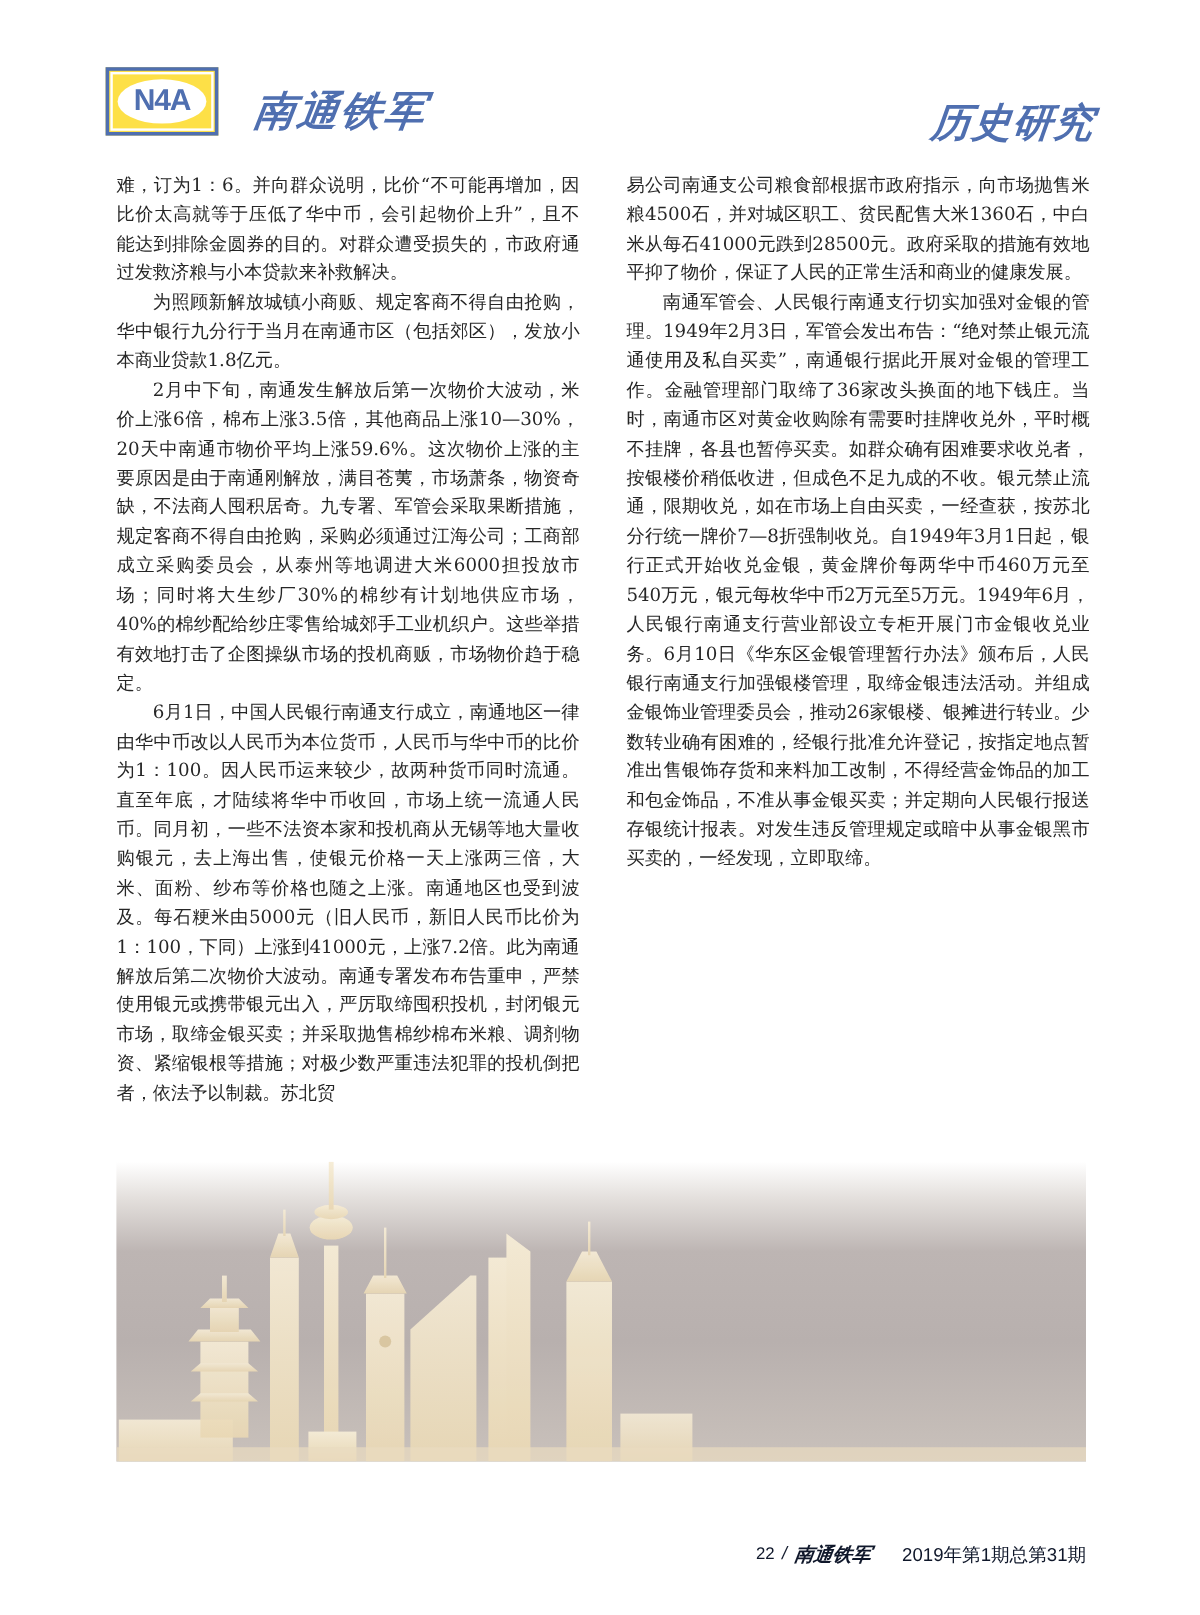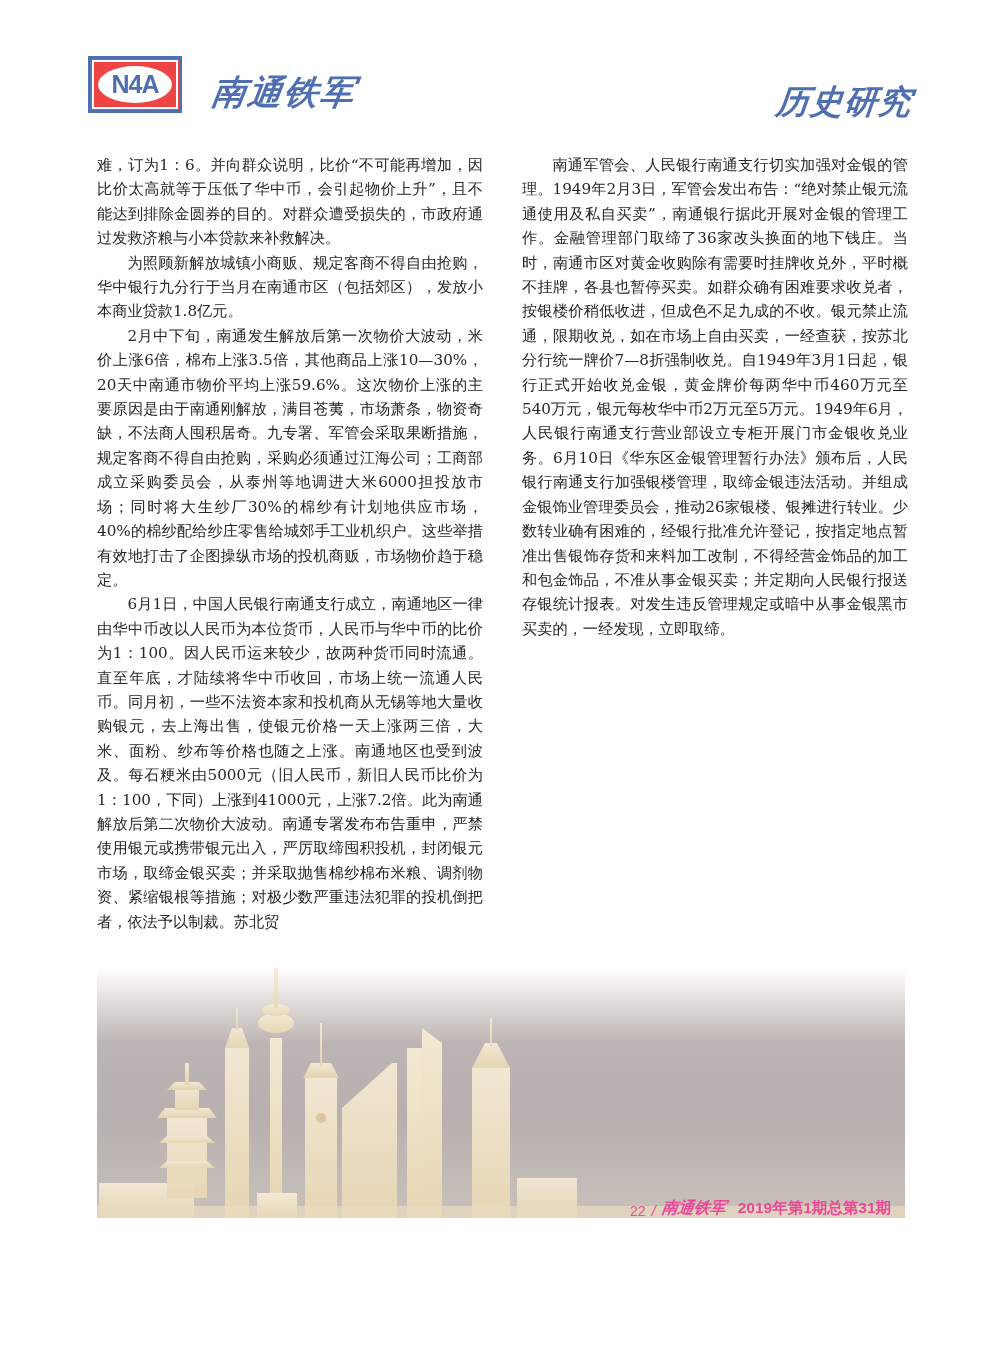--- a/index.html
+++ b/index.html
@@ -3,21 +3,21 @@
 <meta charset="utf-8">
 <style>
   html, body { margin: 0; padding: 0; }
   body {
     width: 1000px; height: 1346px; background: #ffffff; position: relative; overflow: hidden;
     font-family: "DejaVu Serif", "Liberation Serif", serif; color: #222;
   }
   .header { position: absolute; left: 0; top: 0; width: 1000px; height: 140px; }
   .logo-box {
     position: absolute; left: 88px; top: 56px; width: 94px; height: 57px;
-    background: #ef4444; box-sizing: border-box; border: 3px solid #4f6fb0;
+    background: #fde047; box-sizing: border-box; border: 3px solid #4f6fb0;
     outline: 2px solid #ffffff; outline-offset: -6px;
   }
   .logo-oval {
     position: absolute; left: 7px; top: 7px; width: 74px; height: 37px;
     background: #fff; border-radius: 50%;
     display: flex; align-items: center; justify-content: center;
     font-family: "Liberation Sans", sans-serif; font-weight: bold; font-size: 25px;
     color: #4f6fb0; letter-spacing: -1px;
   }
   .brand-calligraphy {
@@ -30,36 +30,36 @@
     font-weight: bold; font-style: italic; letter-spacing: 1px;
     font-family: "DejaVu Serif", serif; transform: skewX(-6deg);
   }
   .skyline {
     position: absolute; left: 97px; top: 968px; width: 808px; height: 250px;
     background: linear-gradient(180deg, #ffffff 0%, #e4e0dd 12%, #bdb5b3 30%, #b8b0ae 60%, #c9c1bb 100%);
     overflow: hidden;
   }
   .skyline svg { position: absolute; left: 0; top: 0; }
   .column {
-    position: absolute; top: 153px; width: 386px;
+    position: absolute; top: 142px; width: 386px;
     font-size: 15.2px; line-height: 24.4px; text-align: justify; color: #262626;
   }
   .col-left { left: 97px; }
   .col-right { left: 522px; }
   .column p { margin: 0; }
   .column p.indent { text-indent: 2em; }
   .footer {
-    position: absolute; left: 630px; top: 1195px; height: 24px;
-    display: flex; align-items: flex-end; gap: 6px; color: #ec4899;
+    position: absolute; left: 630px; top: 1286px; height: 24px;
+    display: flex; align-items: flex-start; gap: 6px; color: #0f172a;
     font-family: "Liberation Sans", sans-serif;
   }
   .page-num { font-size: 14px; }
   .slash { font-size: 15px; font-style: italic; }
   .footer-brand { font-size: 16px; font-style: italic; font-weight: bold; font-family: "DejaVu Serif", serif; transform: skewX(-8deg); display:inline-block; }
-  .issue { font-size: 15.5px; font-weight: bold; margin-left: 6px; }
+  .issue { font-size: 15.5px; font-weight: normal; margin-left: 20px; }
 </style>
 </head>
 <body>
 
 <div class="header">
   <div class="logo-box">
     <div class="logo-oval">N4A</div>
   </div>
   <div class="brand-calligraphy">南通铁军</div>
   <div class="section-title">历史研究</div>
@@ -128,20 +128,21 @@
 </div>
 
 <div class="column col-left">
   <p>难，订为1：6。并向群众说明，比价“不可能再增加，因比价太高就等于压低了华中币，会引起物价上升”，且不能达到排除金圆券的目的。对群众遭受损失的，市政府通过发救济粮与小本贷款来补救解决。</p>
   <p class="indent">为照顾新解放城镇小商贩、规定客商不得自由抢购，华中银行九分行于当月在南通市区（包括郊区），发放小本商业贷款1.8亿元。</p>
   <p class="indent">2月中下旬，南通发生解放后第一次物价大波动，米价上涨6倍，棉布上涨3.5倍，其他商品上涨10—30%，20天中南通市物价平均上涨59.6%。这次物价上涨的主要原因是由于南通刚解放，满目苍荑，市场萧条，物资奇缺，不法商人囤积居奇。九专署、军管会采取果断措施，规定客商不得自由抢购，采购必须通过江海公司；工商部成立采购委员会，从泰州等地调进大米6000担投放市场；同时将大生纱厂30%的棉纱有计划地供应市场，40%的棉纱配给纱庄零售给城郊手工业机织户。这些举措有效地打击了企图操纵市场的投机商贩，市场物价趋于稳定。</p>
   <p class="indent">6月1日，中国人民银行南通支行成立，南通地区一律由华中币改以人民币为本位货币，人民币与华中币的比价为1：100。因人民币运来较少，故两种货币同时流通。直至年底，才陆续将华中币收回，市场上统一流通人民币。同月初，一些不法资本家和投机商从无锡等地大量收购银元，去上海出售，使银元价格一天上涨两三倍，大米、面粉、纱布等价格也随之上涨。南通地区也受到波及。每石粳米由5000元（旧人民币，新旧人民币比价为1：100，下同）上涨到41000元，上涨7.2倍。此为南通解放后第二次物价大波动。南通专署发布布告重申，严禁使用银元或携带银元出入，严厉取缔囤积投机，封闭银元市场，取缔金银买卖；并采取抛售棉纱棉布米粮、调剂物资、紧缩银根等措施；对极少数严重违法犯罪的投机倒把者，依法予以制裁。苏北贸</p>
 </div>
 
 <div class="column col-right">
+  <p>易公司南通支公司粮食部根据市政府指示，向市场抛售米粮4500石，并对城区职工、贫民配售大米1360石，中白米从每石41000元跌到28500元。政府采取的措施有效地平抑了物价，保证了人民的正常生活和商业的健康发展。</p>
   <p class="indent">南通军管会、人民银行南通支行切实加强对金银的管理。1949年2月3日，军管会发出布告：“绝对禁止银元流通使用及私自买卖”，南通银行据此开展对金银的管理工作。金融管理部门取缔了36家改头换面的地下钱庄。当时，南通市区对黄金收购除有需要时挂牌收兑外，平时概不挂牌，各县也暂停买卖。如群众确有困难要求收兑者，按银楼价稍低收进，但成色不足九成的不收。银元禁止流通，限期收兑，如在市场上自由买卖，一经查获，按苏北分行统一牌价7—8折强制收兑。自1949年3月1日起，银行正式开始收兑金银，黄金牌价每两华中币460万元至540万元，银元每枚华中币2万元至5万元。1949年6月，人民银行南通支行营业部设立专柜开展门市金银收兑业务。6月10日《华东区金银管理暂行办法》颁布后，人民银行南通支行加强银楼管理，取缔金银违法活动。并组成金银饰业管理委员会，推动26家银楼、银摊进行转业。少数转业确有困难的，经银行批准允许登记，按指定地点暂准出售银饰存货和来料加工改制，不得经营金饰品的加工和包金饰品，不准从事金银买卖；并定期向人民银行报送存银统计报表。对发生违反管理规定或暗中从事金银黑市买卖的，一经发现，立即取缔。</p>
 </div>
 
 <div class="footer">
   <span class="page-num">22</span>
   <span class="slash">/</span>
   <span class="footer-brand">南通铁军</span>
   <span class="issue">2019年第1期总第31期</span>
 </div>
 

